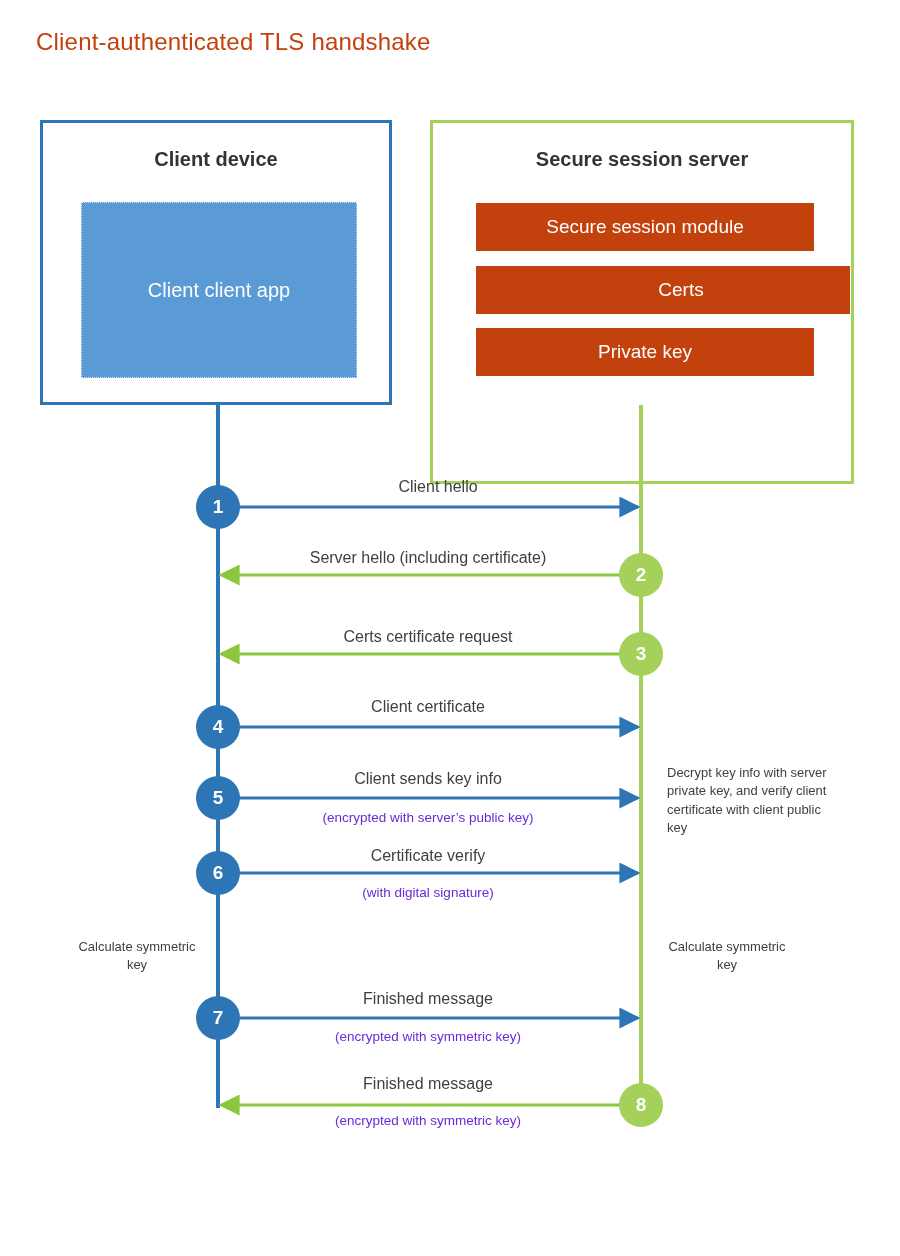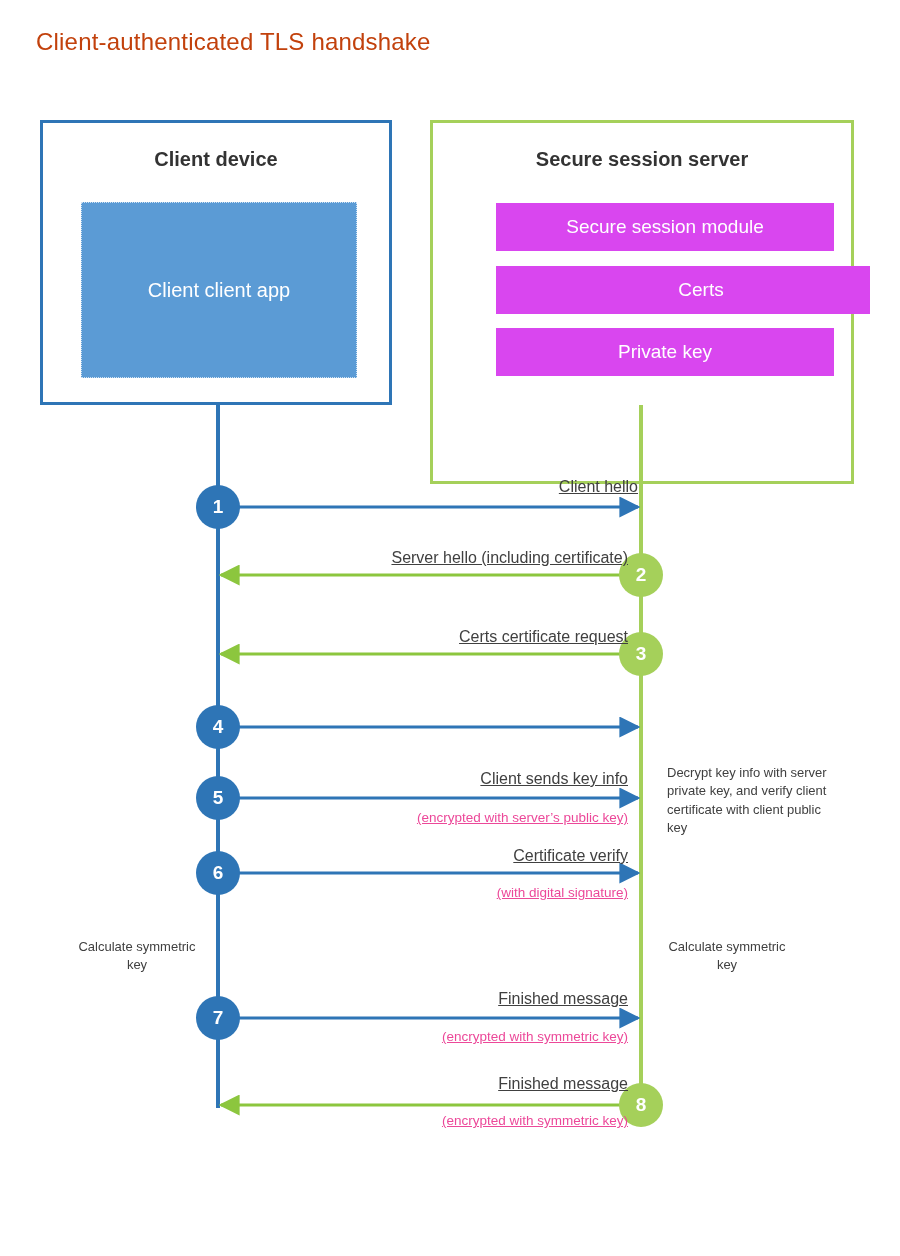--- a/index.html
+++ b/index.html
@@ -30,23 +30,23 @@
 
   .client-app{
     position:absolute;left:38px;top:79px;width:276px;height:176px;
     background:#5b9bd5;border:1px dotted #cfe2f3;box-sizing:border-box;
     display:flex;align-items:center;justify-content:center;text-align:center;
     color:#ffffff;font-size:20px;line-height:1.32;font-weight:400;
   }
 
   .srv-bar{
     position:absolute;left:43px;width:338px;height:48px;
-    background:#d946ef;
+    background:#c2410c;
     display:flex;align-items:center;justify-content:center;
-    color:#ffffff;font-size:19px;font-weight:400;margin-left:20px;
+    color:#ffffff;font-size:19px;font-weight:400;
   }
   .srv-bar.b1{top:80px;}
   .srv-bar.b2{top:143px;padding-left:36px;}
   .srv-bar.b3{top:205px;}
 
   
   .lifeline{position:absolute;width:4px;}
   .lifeline-client{left:216px;top:405px;height:703px;background:#2e75b6;}
   .lifeline-server{left:639px;top:405px;height:703px;background:#a5d05a;}
 
@@ -57,24 +57,24 @@
     color:#ffffff;font-size:19px;font-weight:bold;
   }
   .step.blue{background:#2e75b6;left:196px;}
   .step.green{background:#a5d05a;left:619px;}
 
   
   .flow-svg{position:absolute;left:0;top:0;width:900px;height:1256px;}
 
   
   .msg{
-    position:absolute;text-align:right;
-    font-size:16px;color:#404040;white-space:nowrap;text-decoration:underline;
+    position:absolute;text-align:center;
+    font-size:16px;color:#404040;white-space:nowrap;
   }
-  .msg.sub{font-size:13.5px;color:#ec4899;}
+  .msg.sub{font-size:13.5px;color:#6d28d9;}
 
   .side-note{
     position:absolute;font-size:13px;line-height:1.42;color:#404040;
   }
   .side-note.center{text-align:center;}
 </style>
 </head>
 <body>
 
 <div class="page">
@@ -131,20 +131,21 @@
   <div class="step blue" style="top:851px;">6</div>
   <div class="step blue" style="top:996px;">7</div>
   <div class="step green" style="top:1083px;">8</div>
 
   <div class="msg" style="left:238px;top:478px;width:400px;">Client hello</div>
 
   <div class="msg" style="left:228px;top:549px;width:400px;">Server hello (including certificate)</div>
 
   <div class="msg" style="left:228px;top:628px;width:400px;">Certs certificate request</div>
 
+  <div class="msg" style="left:228px;top:698px;width:400px;">Client certificate</div>
 
   <div class="msg" style="left:228px;top:770px;width:400px;">Client sends key info</div>
   <div class="msg sub" style="left:228px;top:810px;width:400px;">(encrypted with server’s public key)</div>
 
   <div class="msg" style="left:228px;top:847px;width:400px;">Certificate verify</div>
   <div class="msg sub" style="left:228px;top:885px;width:400px;">(with digital signature)</div>
 
   <div class="msg" style="left:228px;top:990px;width:400px;">Finished message</div>
   <div class="msg sub" style="left:228px;top:1029px;width:400px;">(encrypted with symmetric key)</div>
 

